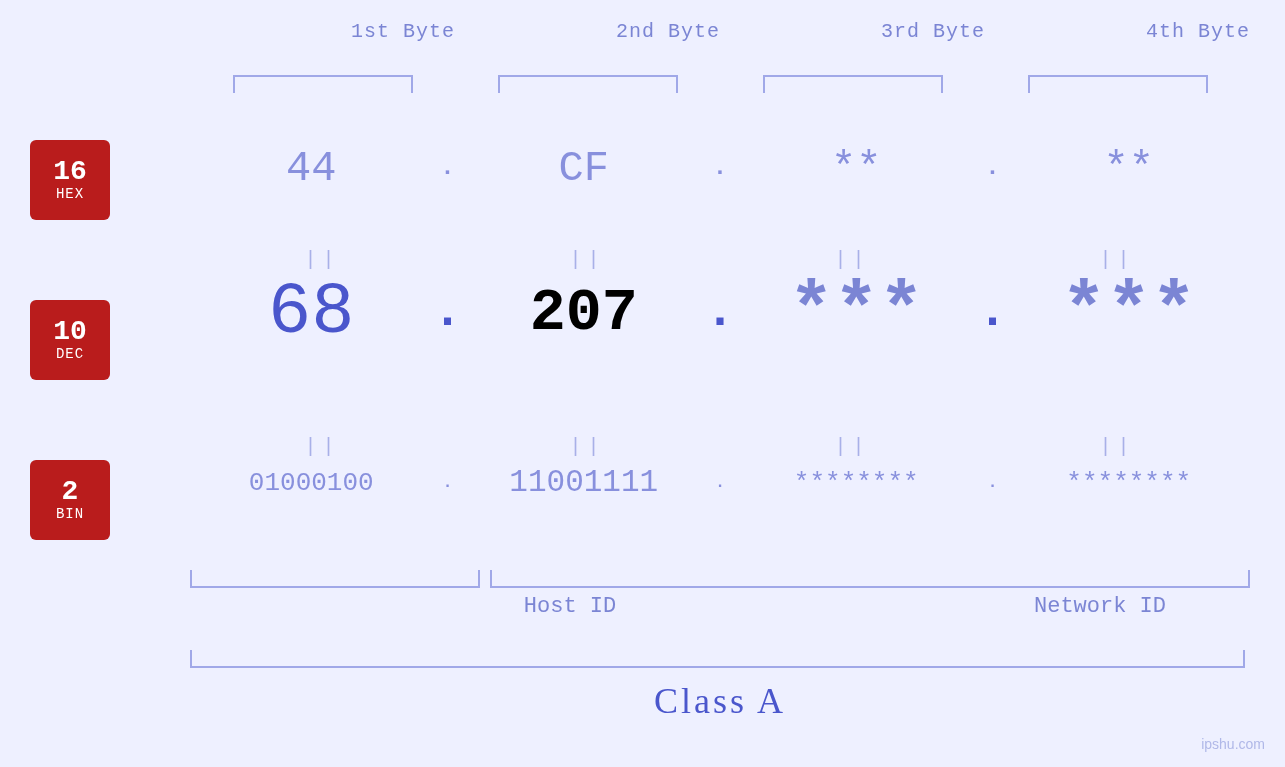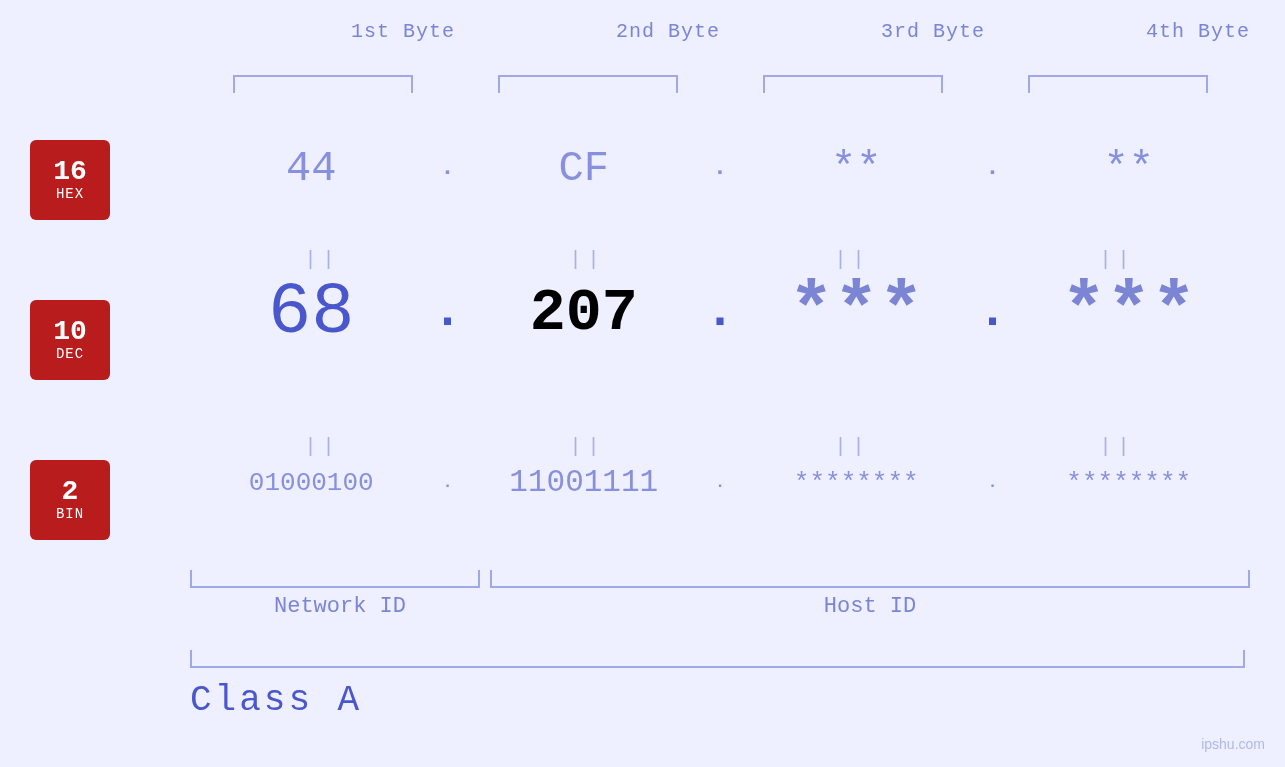--- a/index.html
+++ b/index.html
@@ -281,23 +281,23 @@
   <div style="position:absolute; top:570px; left:190px; width:1060px; display:flex; align-items:flex-start;">
 
     <div style="width:290px; height:18px; border:2px solid #a0a8e8; border-top:none;"></div>
 
     <div style="width:10px;"></div>
 
     <div style="flex:1; height:18px; border:2px solid #a0a8e8; border-top:none;"></div>
   </div>
 
   <div style="position:absolute; top:594px; left:190px; width:1060px; display:flex;">
+    <div style="flex:1; text-align:center; color:#7b85d4; font-size:22px; font-family:'Courier New',Courier,monospace;">Host ID</div>
     <div style="width:300px; text-align:center; color:#7b85d4; font-size:22px; font-family:'Courier New',Courier,monospace;">Network ID</div>
-    <div style="flex:1; text-align:center; color:#7b85d4; font-size:22px; font-family:'Courier New',Courier,monospace;">Host ID</div>
   </div>
 
   <div style="position:absolute; top:650px; left:190px; width:1055px; height:18px; border:2px solid #a0a8e8; border-top:none;"></div>
 
-  <div style="position:absolute; top:680px; left:190px; width:1060px; text-align:left; color:#4a56cc; font-size:36px; font-family:Liberation Mono, monospace; letter-spacing:3px;">Class A</div>
+  <div style="position:absolute; top:680px; left:190px; width:1060px; text-align:center; color:#4a56cc; font-size:36px; font-family:Liberation Serif, serif; letter-spacing:3px;">Class A</div>
 
   <div class="watermark">ipshu.com</div>
 
 </div>
 
 </body></html>

